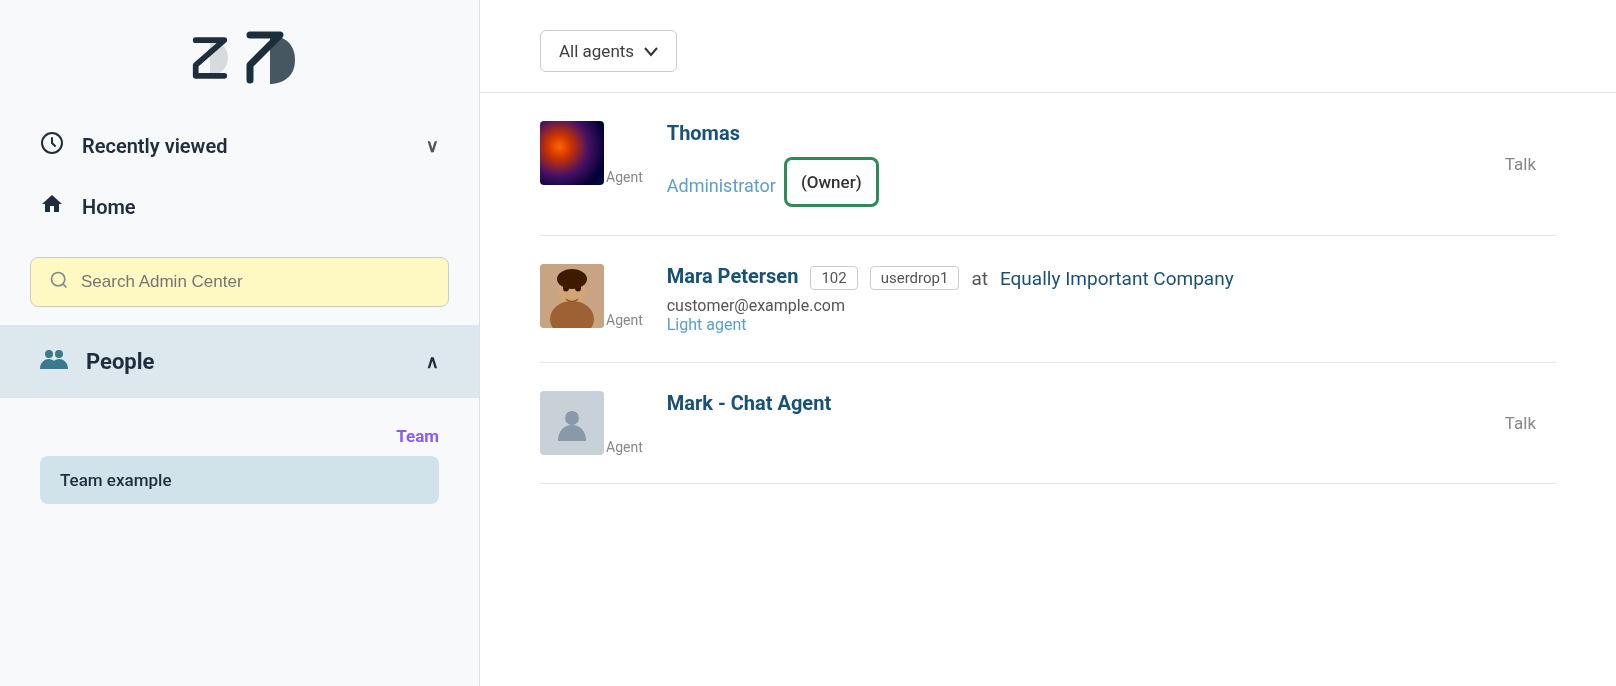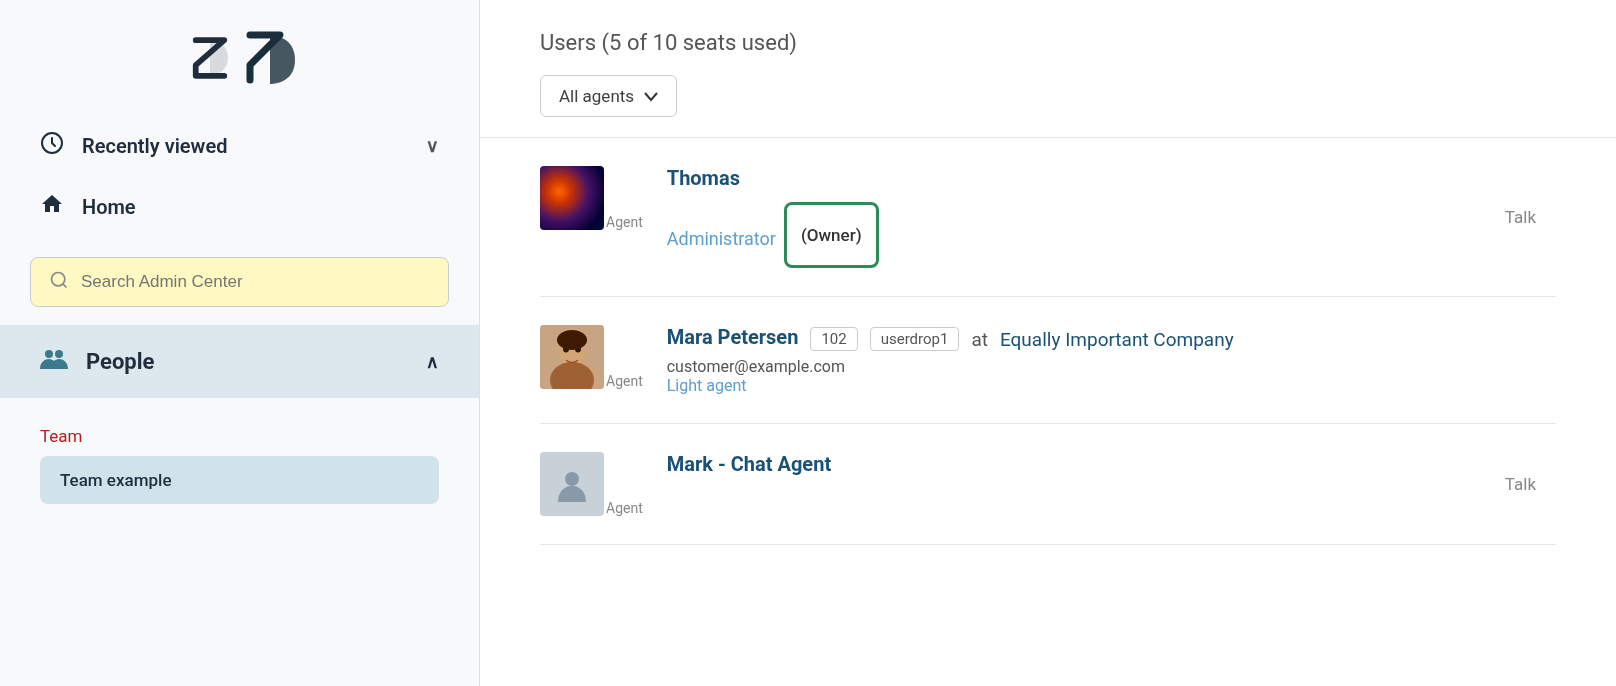--- a/index.html
+++ b/index.html
@@ -99,23 +99,24 @@
       margin-left: auto;
       font-size: 18px;
     }
 
     .team-section {
       padding: 28px 40px 10px 40px;
     }
 
     .team-label {
       font-size: 17px;
-      font-weight: 400;
-      color: #b91c1c;
+      font-weight: 700;
+      color: #8b5cf6;
       margin-bottom: 10px;
+      text-align: right;
     }
 
     .team-members-btn {
       background: #d0e2ea;
       border-radius: 8px;
       padding: 14px 20px;
       font-size: 17px;
       font-weight: 500;
       color: #1f2d3d;
       cursor: pointer;
@@ -233,21 +234,21 @@
       padding: 2px 10px;
       font-size: 15px;
       color: #555;
     }
 
     .owner-badge {
       display: inline-flex;
       align-items: center;
       border: 3px solid #2e8b57;
       border-radius: 8px;
-      padding: 20px 14px;
+      padding: 12px 14px;
       font-size: 17px;
       color: #333;
       font-weight: 500;
     }
 
     .user-talk {
       font-size: 17px;
       color: #888;
       margin-left: auto;
       align-self: center;
@@ -335,21 +336,20 @@
   <div class="team-section">
     <div class="team-label">Team</div>
     <div class="team-members-btn">Team example</div>
   </div>
 
 </div>
 
 <div class="main-content">
 
   <div class="main-header">
-    <div class="users-title">Users (5 of 10 seats used)</div>
     <div class="filter-dropdown">
       <span>All agents</span>
       <span>
         <svg width="14" height="10" viewBox="0 0 14 10" fill="none" stroke="#333" stroke-width="2">
             <polyline points="1,1 7,8 13,1"></polyline>
           </svg>
       </span>
     </div>
   </div>
 

